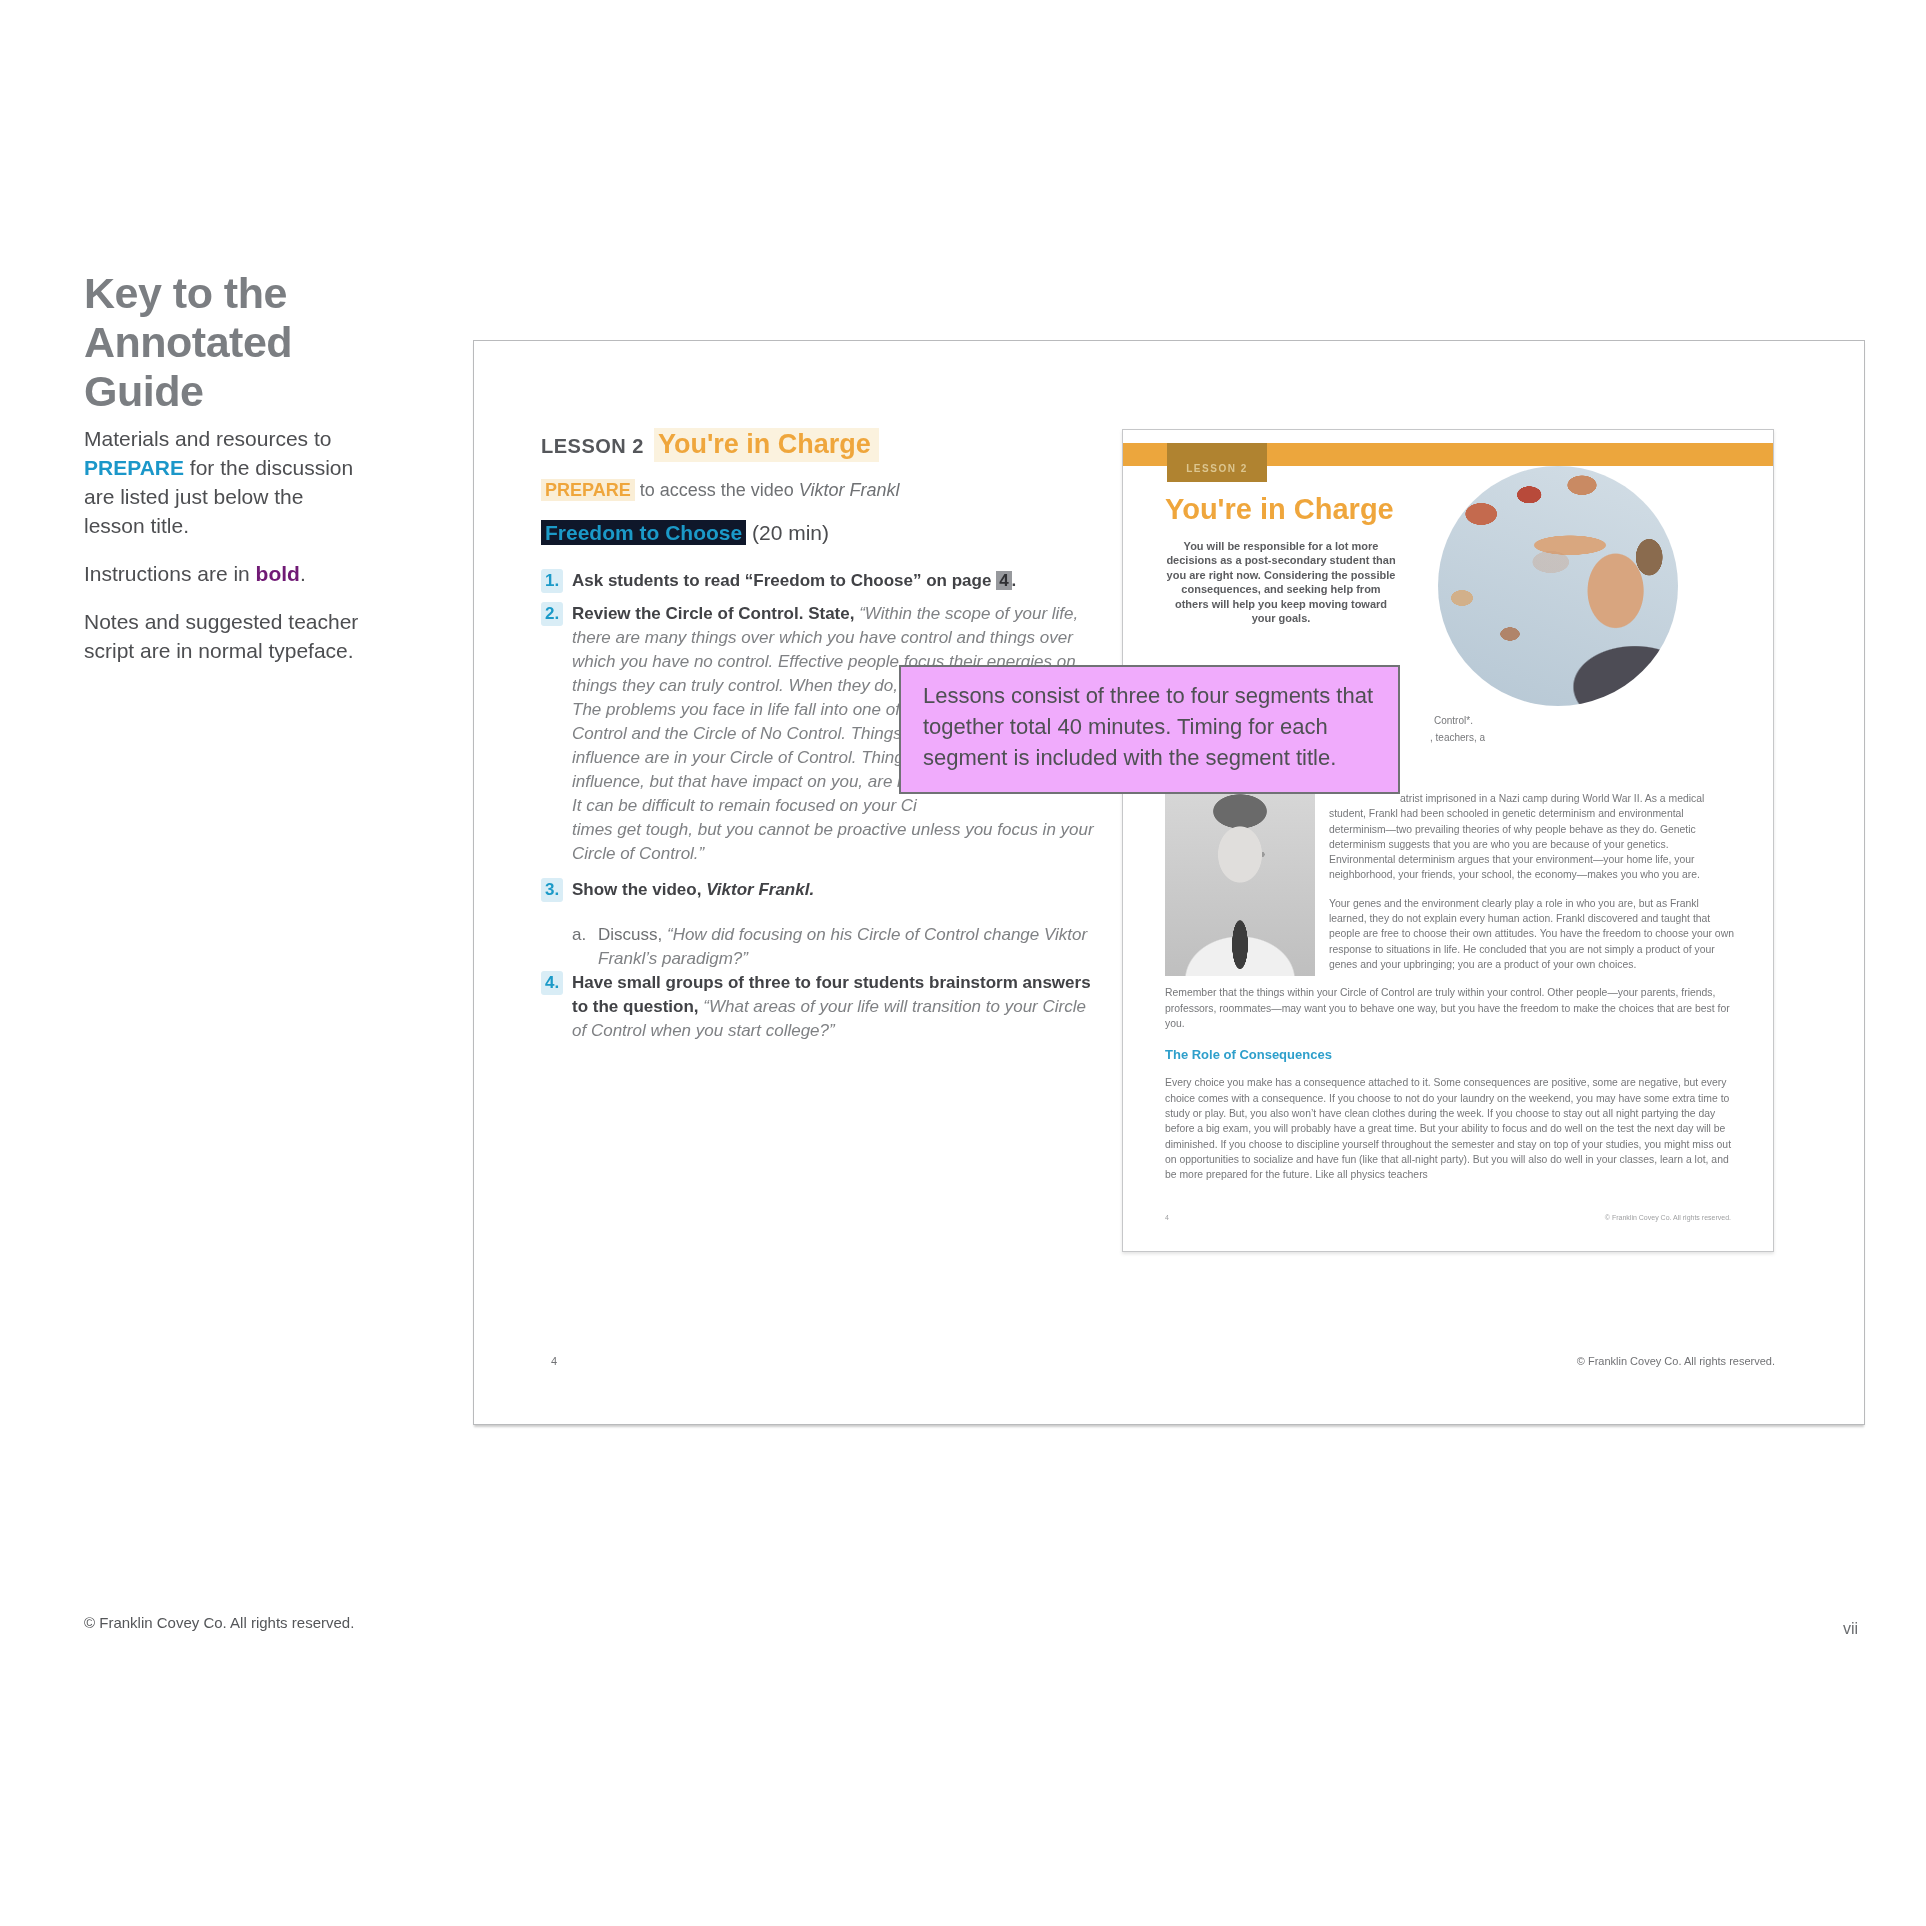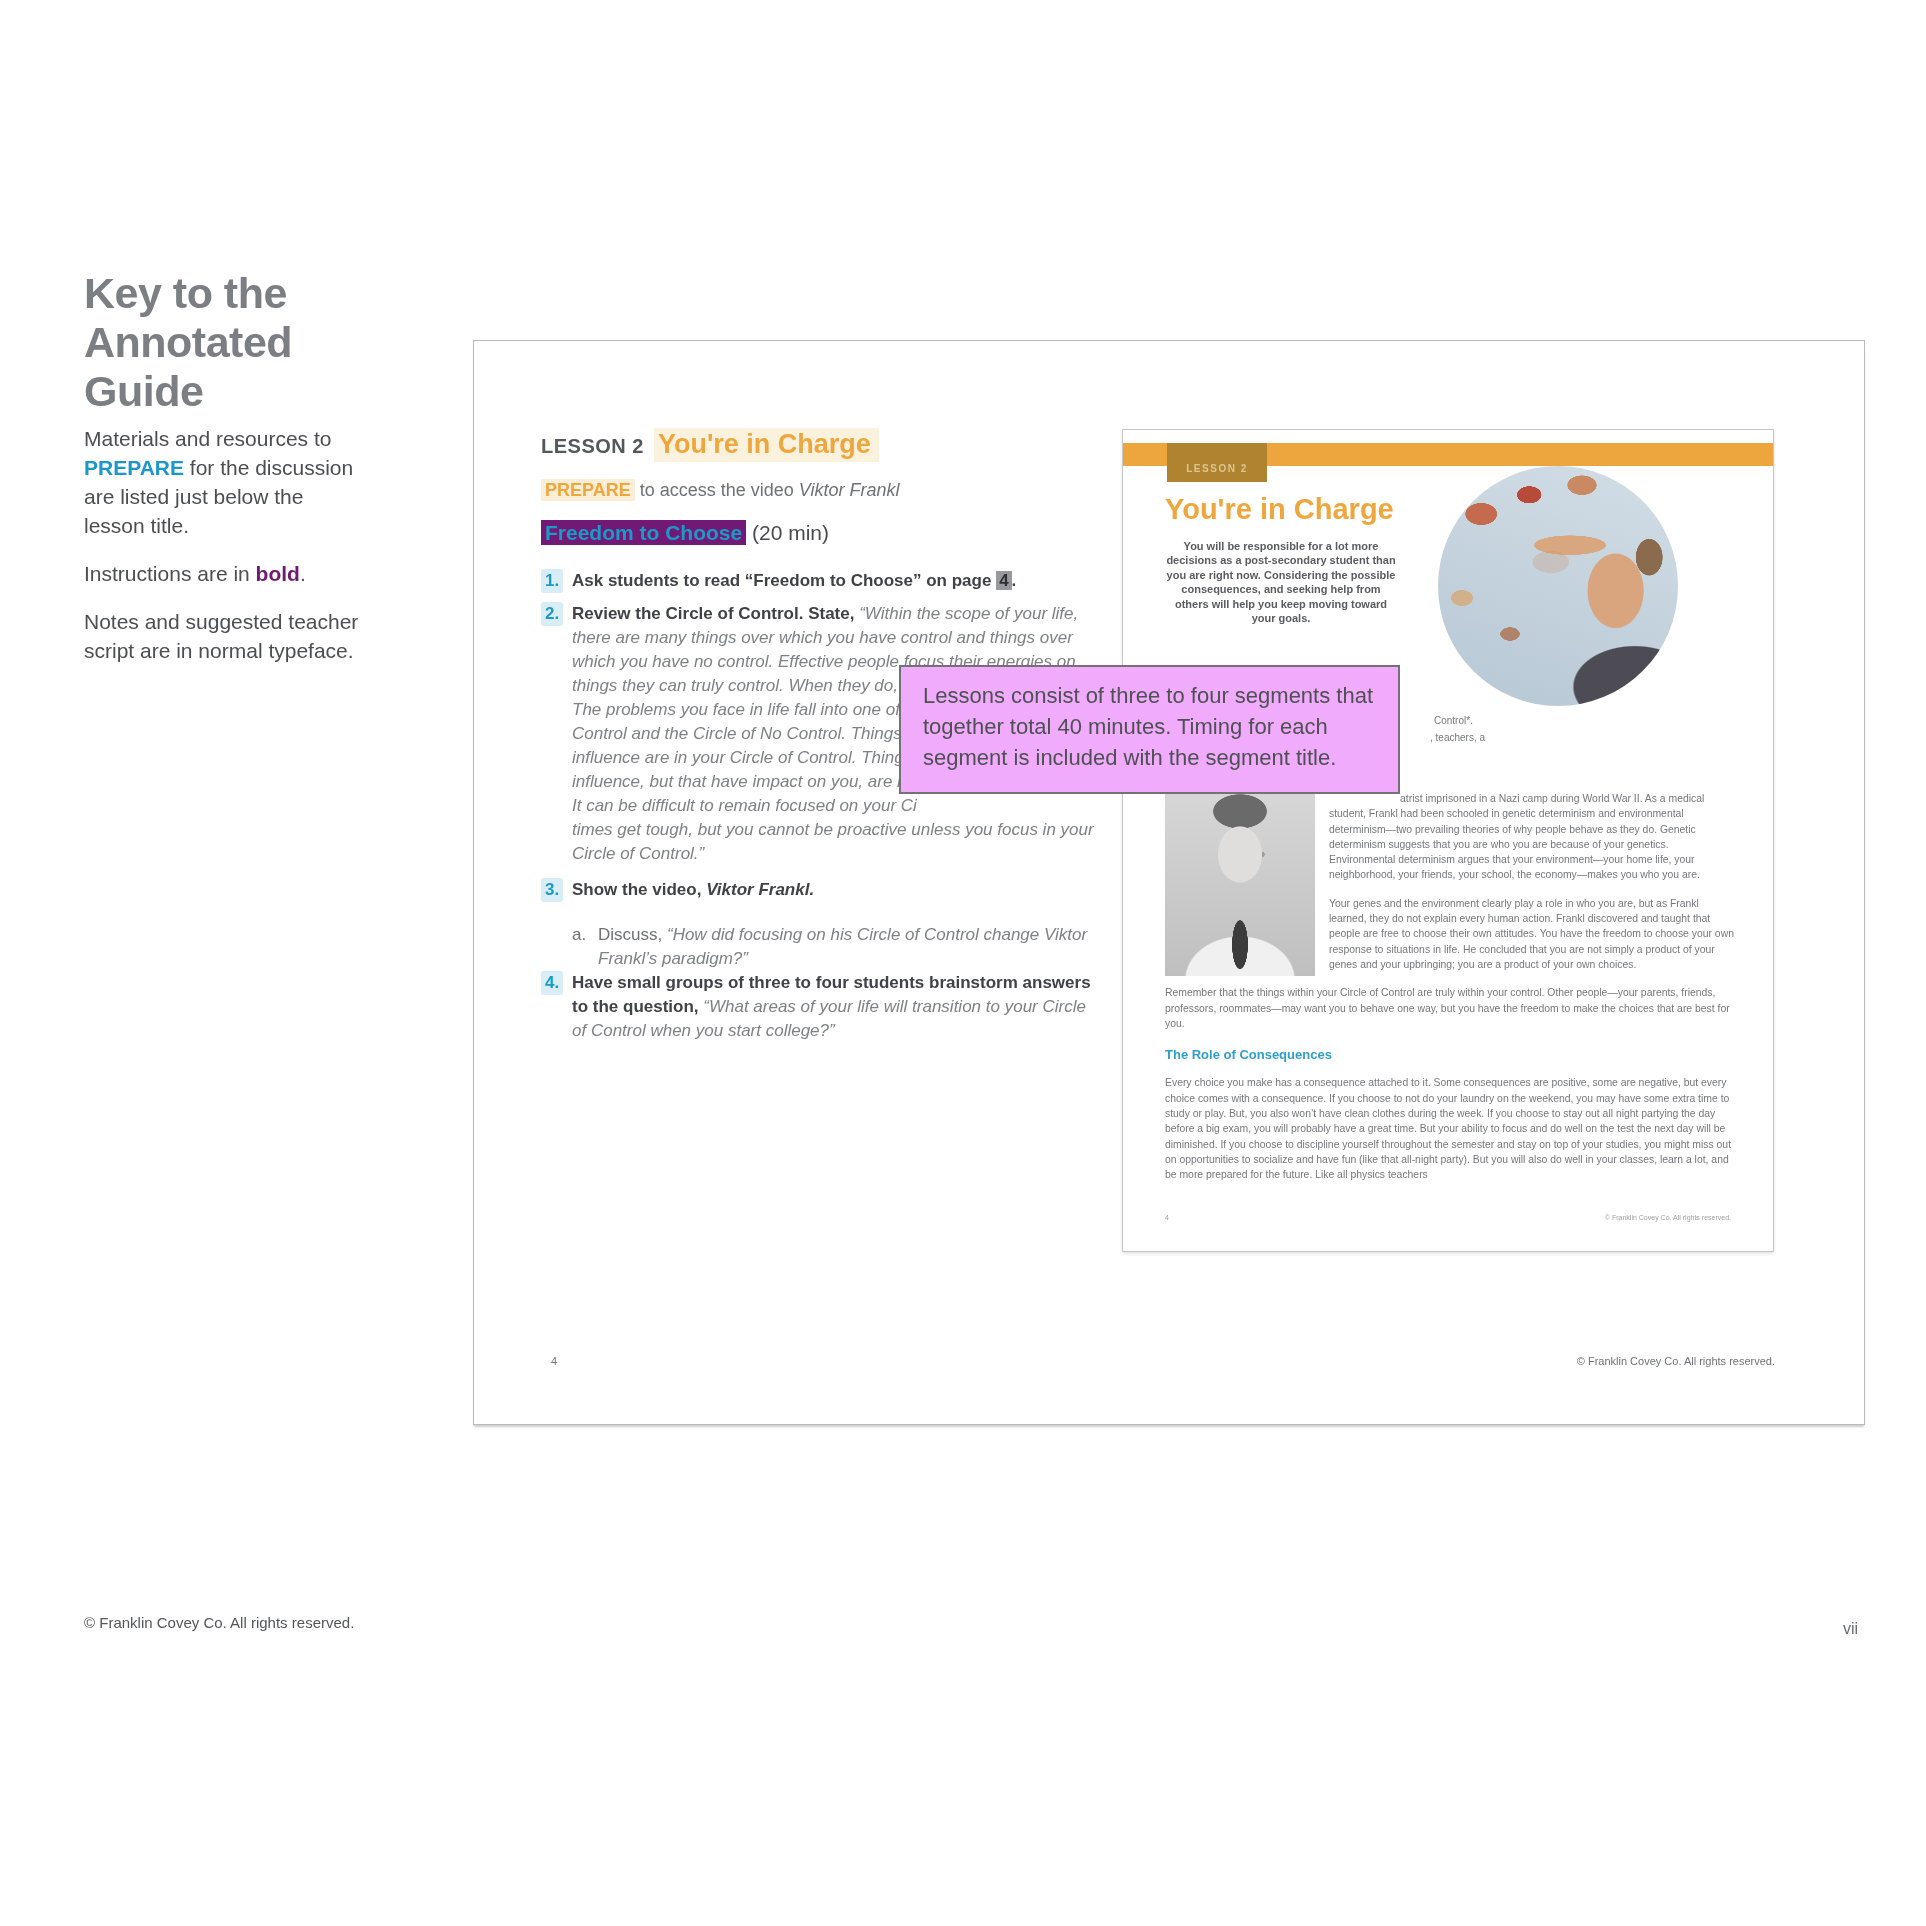--- a/index.html
+++ b/index.html
@@ -21,21 +21,21 @@
          background:#ffffff;border:1px solid #b9babc;
          box-shadow:0 3px 2px -1px rgba(110,110,110,.35);z-index:1;}
 
   .tg-header{position:absolute;left:67px;top:87px;display:flex;align-items:baseline;}
   .tg-lesson{font-size:20px;font-weight:700;color:#55575b;letter-spacing:0.5px;margin-right:10px;}
   .tg-title{font-size:27px;font-weight:700;color:var(--gold);background:#fbf2de;padding:1px 8px 2px 4px;}
   .tg-prepare{position:absolute;left:67px;top:139px;font-size:18px;color:#6f7174;}
   .tg-prepare .prep-gold{font-weight:700;color:var(--gold);background:#faeed6;padding:1px 4px;}
   .tg-prepare .vid{font-style:italic;}
   .tg-segment{position:absolute;left:67px;top:180px;font-size:21px;}
-  .tg-segment .seg-name{font-weight:700;color:var(--blue);background:#701a75;padding:1px 4px;}
+  .tg-segment .seg-name{font-weight:700;color:var(--blue);background:#0f172a;padding:1px 4px;}
   .tg-segment .seg-time{color:#4b4c4f;}
 
   .li{position:absolute;left:67px;width:554px;font-size:17px;line-height:24px;}
   .li .num{position:absolute;left:0;top:0;font-weight:700;color:var(--blue);
            background:#d9edf6;border-radius:3px;padding:0 4px;}
   .li .li-body{margin-left:31px;}
   .bold-ins{font-weight:700;color:#414246;}
   .script{font-style:italic;color:#7f8184;}
   .pageref{font-weight:700;color:#2f3033;background:#97999d;padding:0 3px;}
   .script-lines div{font-style:italic;color:#7f8184;white-space:nowrap;}

